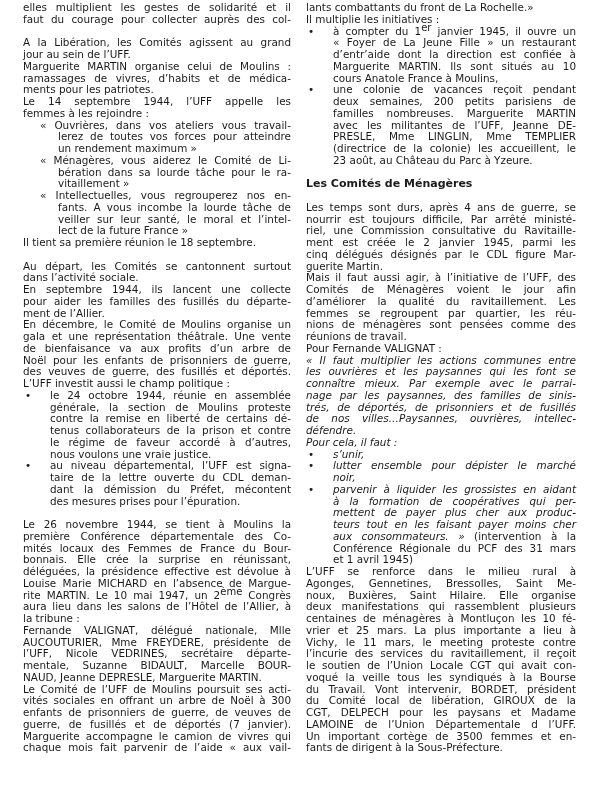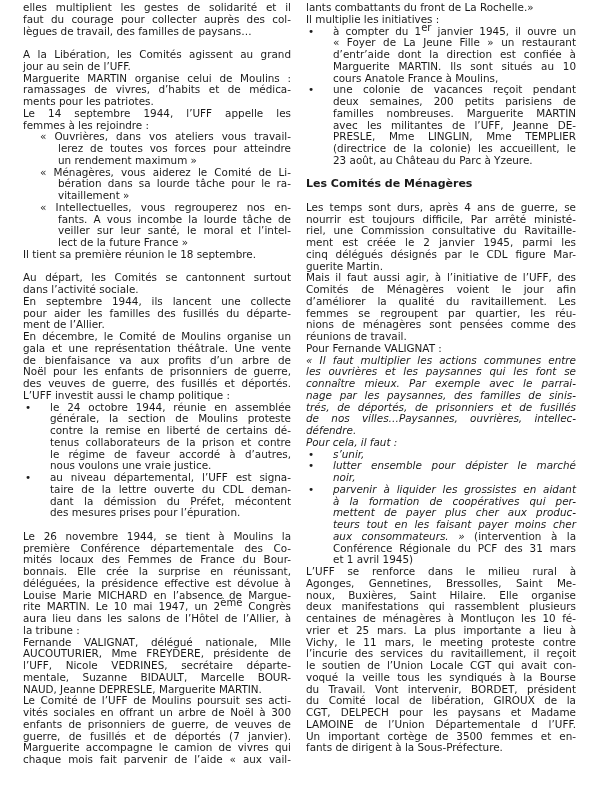--- a/index.html
+++ b/index.html
@@ -20,21 +20,20 @@
   sup { font-size: 10px; line-height: 0; vertical-align: 4px; }
   .blank { height: 11.75px; }
 </style>
 </head>
 <body>
 
 <div class="col left">
   <div>
     <div class="ln j">elles multiplient les gestes de solidarité et il</div>
     <div class="ln j">faut du courage pour  collecter auprès des col-</div>
-    <div class="ln l">lègues de travail, des familles de paysans…</div>
   </div>
   <div class="blank"></div>
   <div>
     <div class="ln j">A la Libération, les Comités agissent au grand</div>
     <div class="ln l">jour au sein de l’UFF.</div>
     <div class="ln j">Marguerite MARTIN organise celui de Moulins :</div>
     <div class="ln j">ramassages de vivres, d’habits et de médica-</div>
     <div class="ln l">ments pour les patriotes.</div>
     <div class="ln j">Le 14 septembre 1944, l’UFF appelle les</div>
     <div class="ln l">femmes à les rejoindre :</div>

